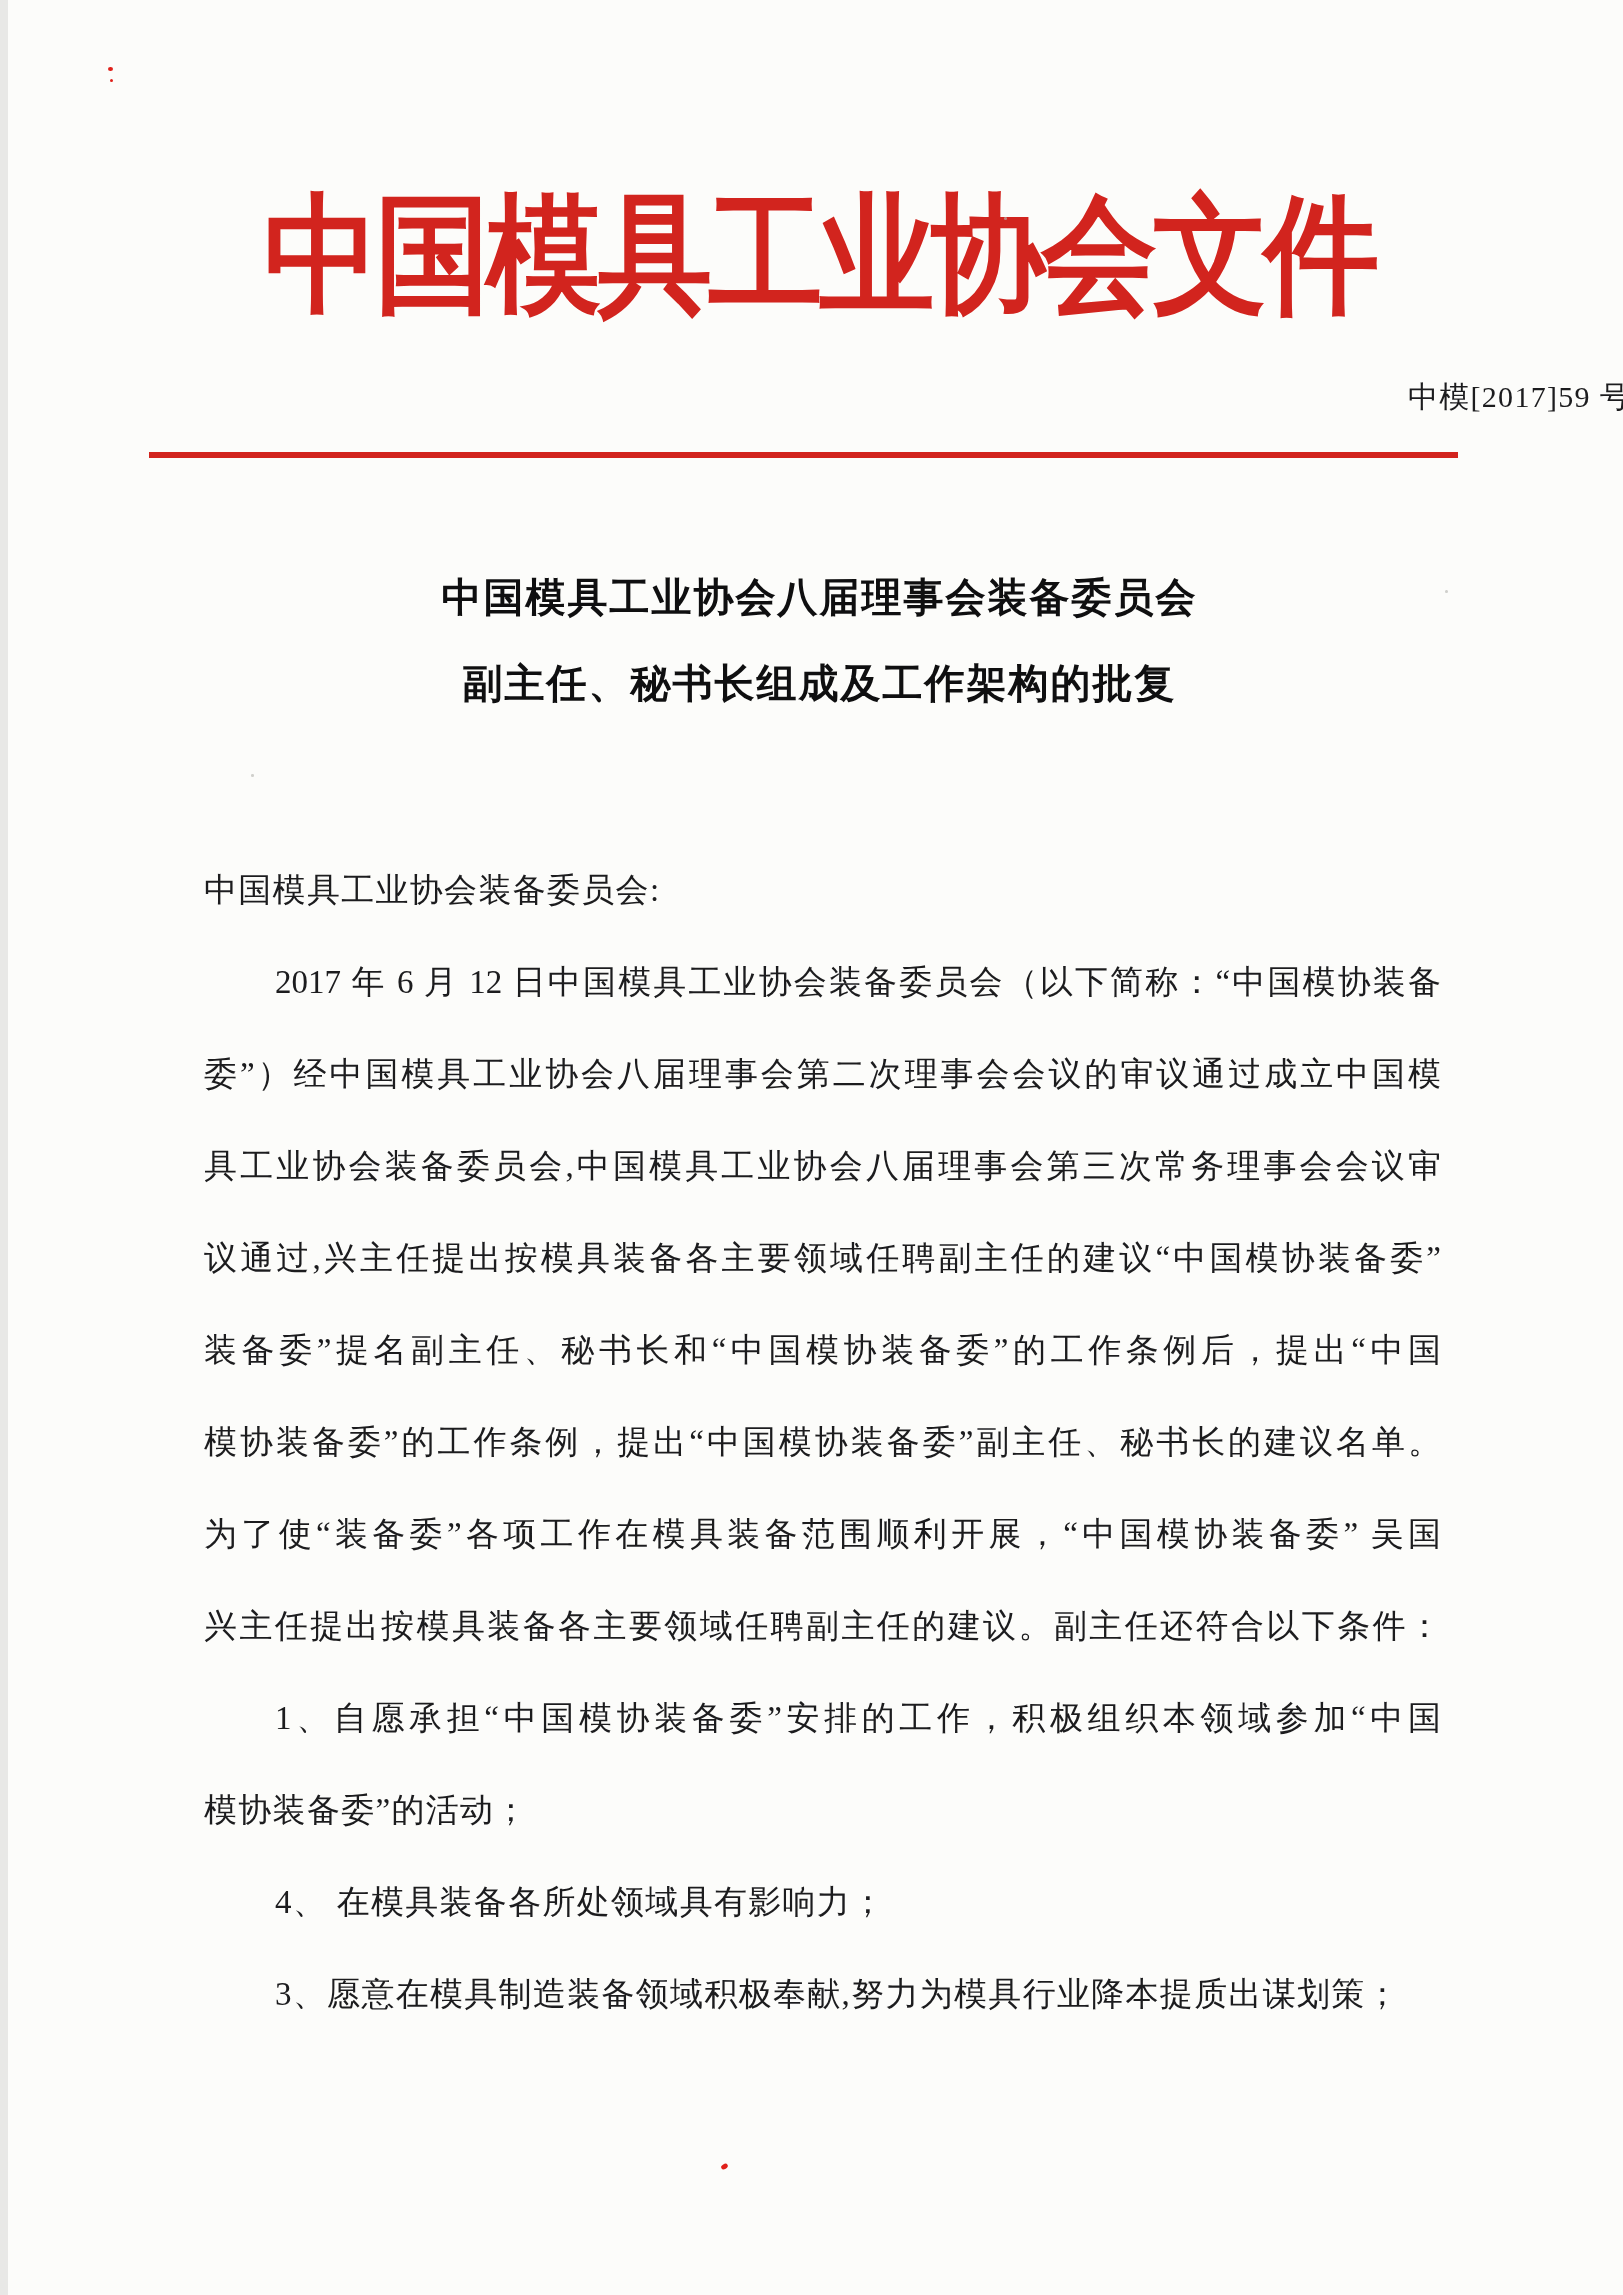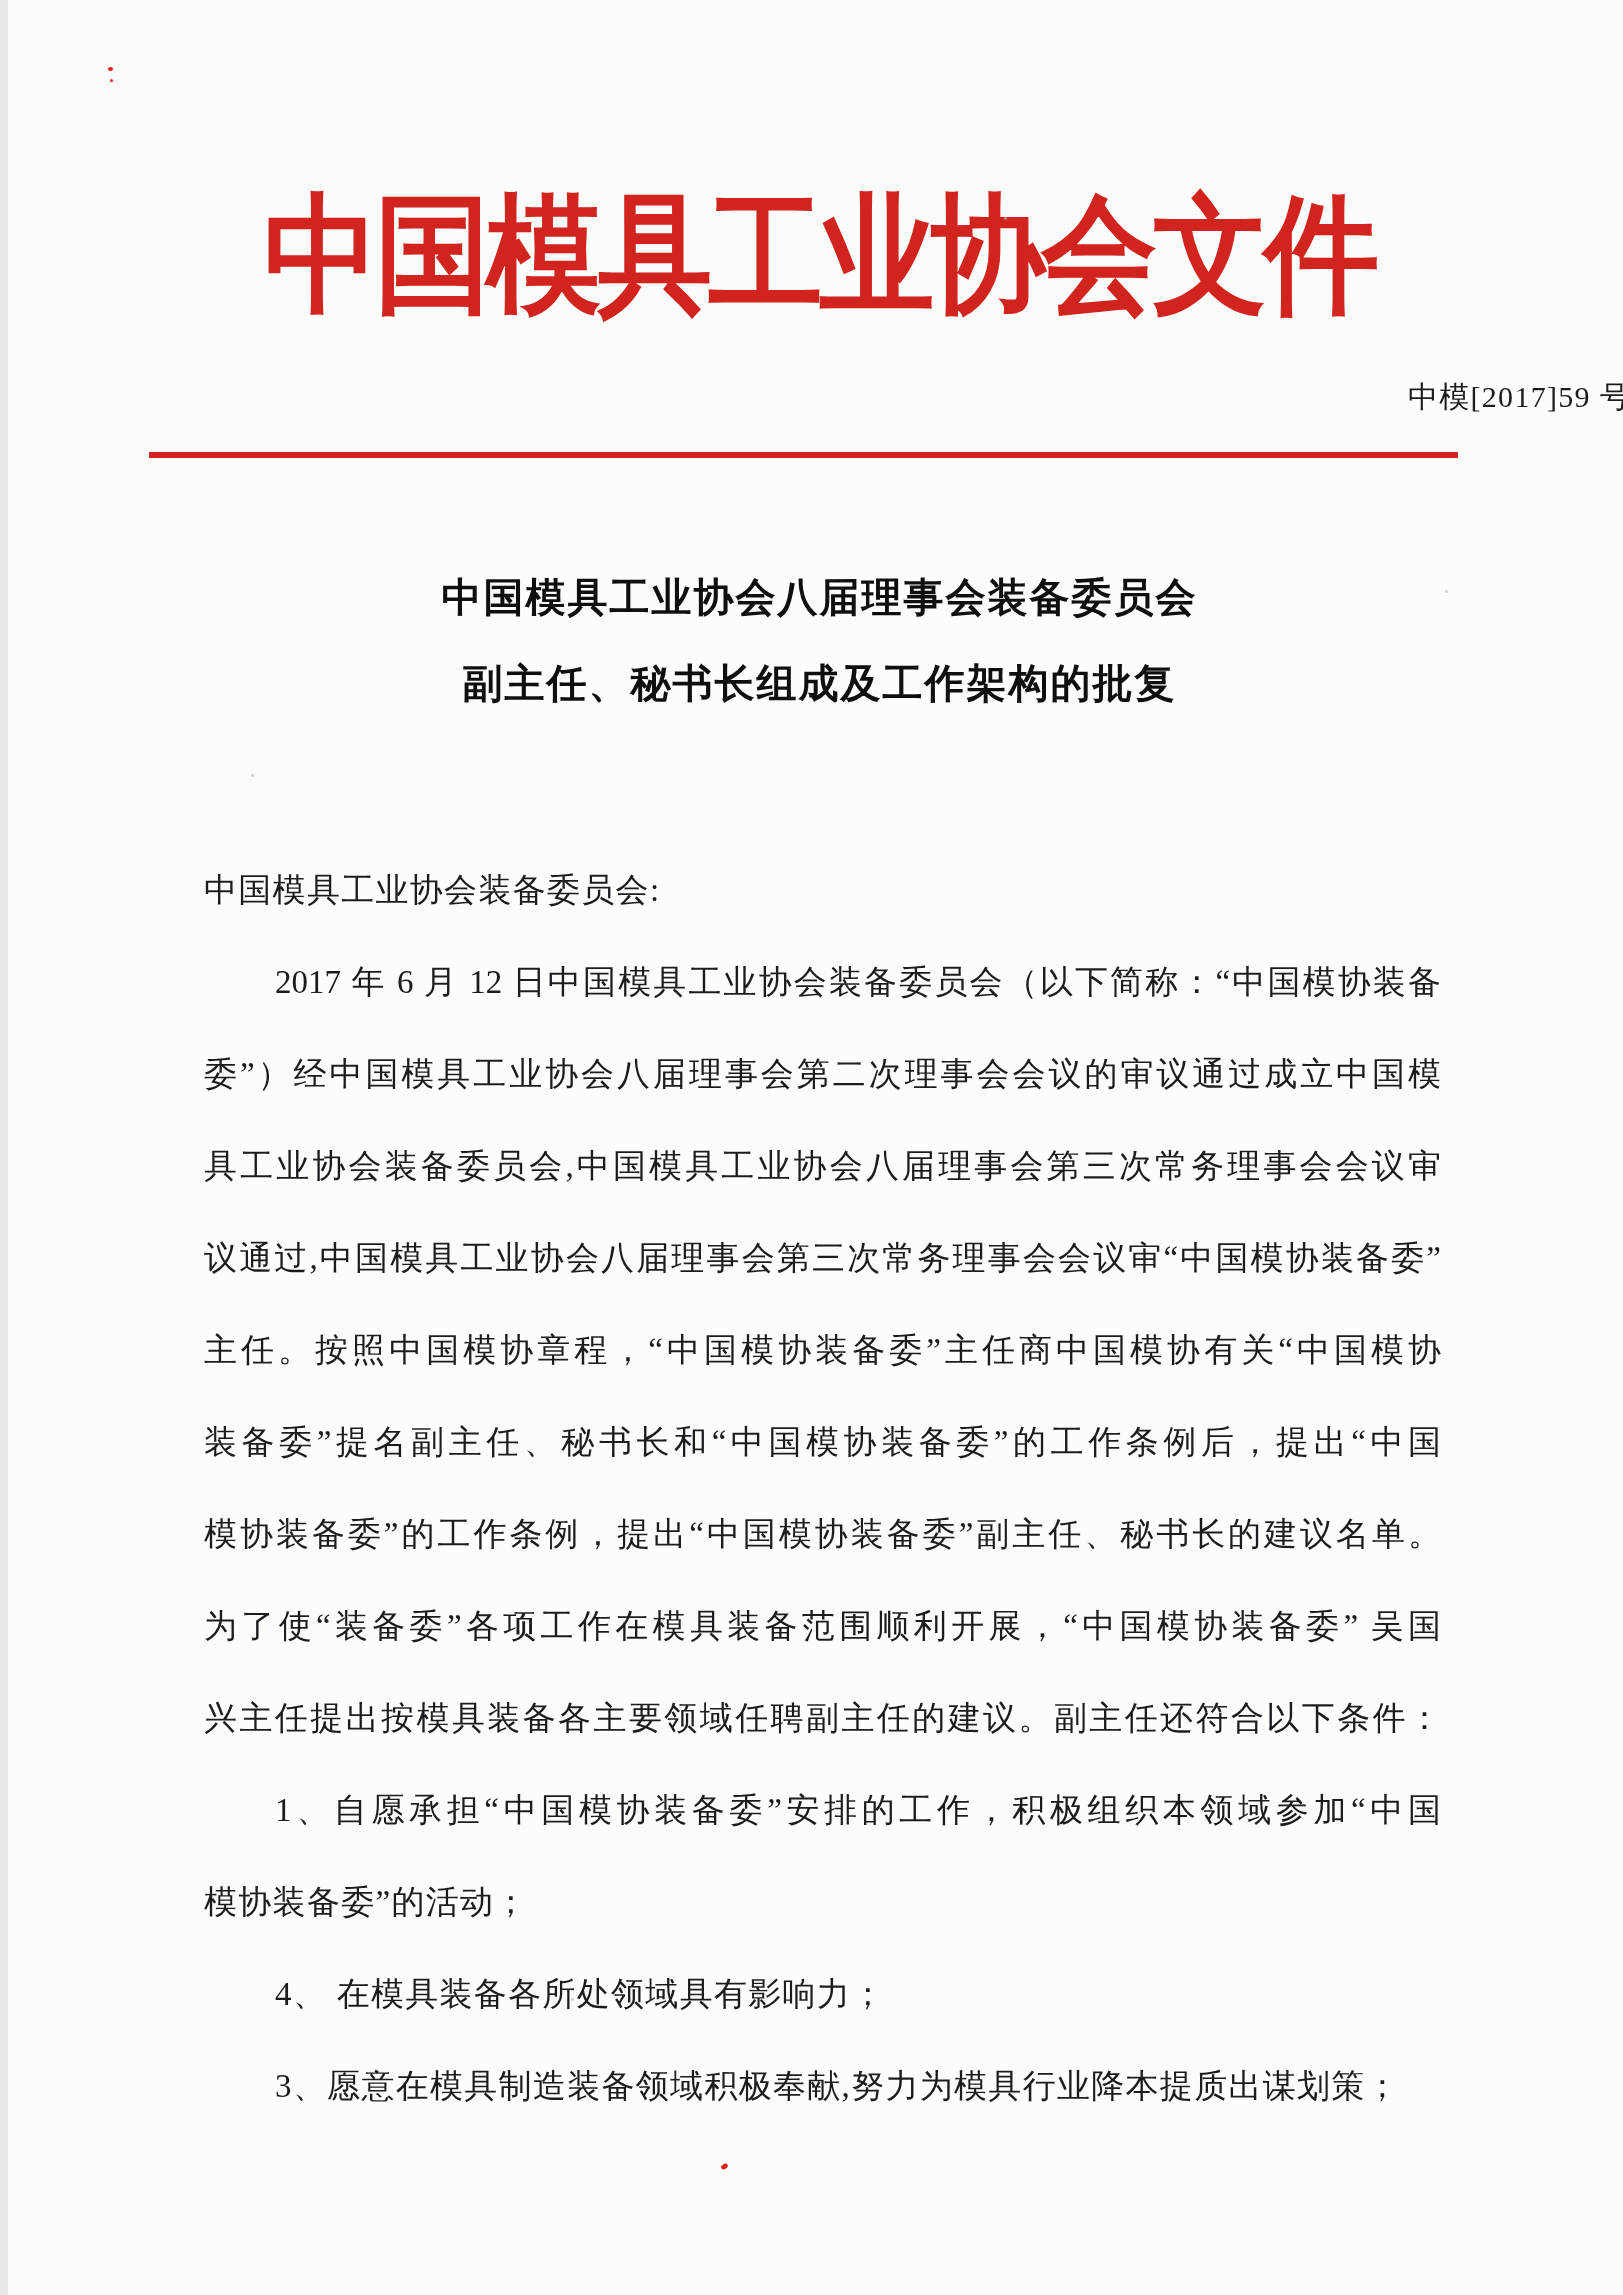--- a/index.html
+++ b/index.html
@@ -108,22 +108,21 @@
   <div class="doc-title">
     <div class="t-line">中国模具工业协会八届理事会装备委员会</div>
     <div class="t-line">副主任、秘书长组成及工作架构的批复</div>
   </div>
 
   <div class="body-block">
     <div class="line">中国模具工业协会装备委员会:</div>
     <div class="line just indent">2017 年 6 月 12 日中国模具工业协会装备委员会（以下简称：“中国模协装备</div>
     <div class="line just">委”）经中国模具工业协会八届理事会第二次理事会会议的审议通过成立中国模</div>
     <div class="line just">具工业协会装备委员会,中国模具工业协会八届理事会第三次常务理事会会议审</div>
-    <div class="line just">议通过,中国模具工业协会八届理事会第三次常务理事会会议审“中国模协装备委”</div>
-    <div class="line just">主任。按照中国模协章程，“中国模协装备委”主任商中国模协有关“中国模协</div>
+    <div class="line just">议通过,兴主任提出按模具装备各主要领域任聘副主任的建议“中国模协装备委”</div>
     <div class="line just">装备委”提名副主任、秘书长和“中国模协装备委”的工作条例后，提出“中国</div>
     <div class="line just">模协装备委”的工作条例，提出“中国模协装备委”副主任、秘书长的建议名单。</div>
     <div class="line just">为了使“装备委”各项工作在模具装备范围顺利开展，“中国模协装备委” 吴国</div>
     <div class="line just">兴主任提出按模具装备各主要领域任聘副主任的建议。副主任还符合以下条件：</div>
     <div class="line just indent">1、自愿承担“中国模协装备委”安排的工作，积极组织本领域参加“中国</div>
     <div class="line">模协装备委”的活动；</div>
     <div class="line indent">4、 在模具装备各所处领域具有影响力；</div>
     <div class="line indent">3、愿意在模具制造装备领域积极奉献,努力为模具行业降本提质出谋划策；</div>
   </div>
 

